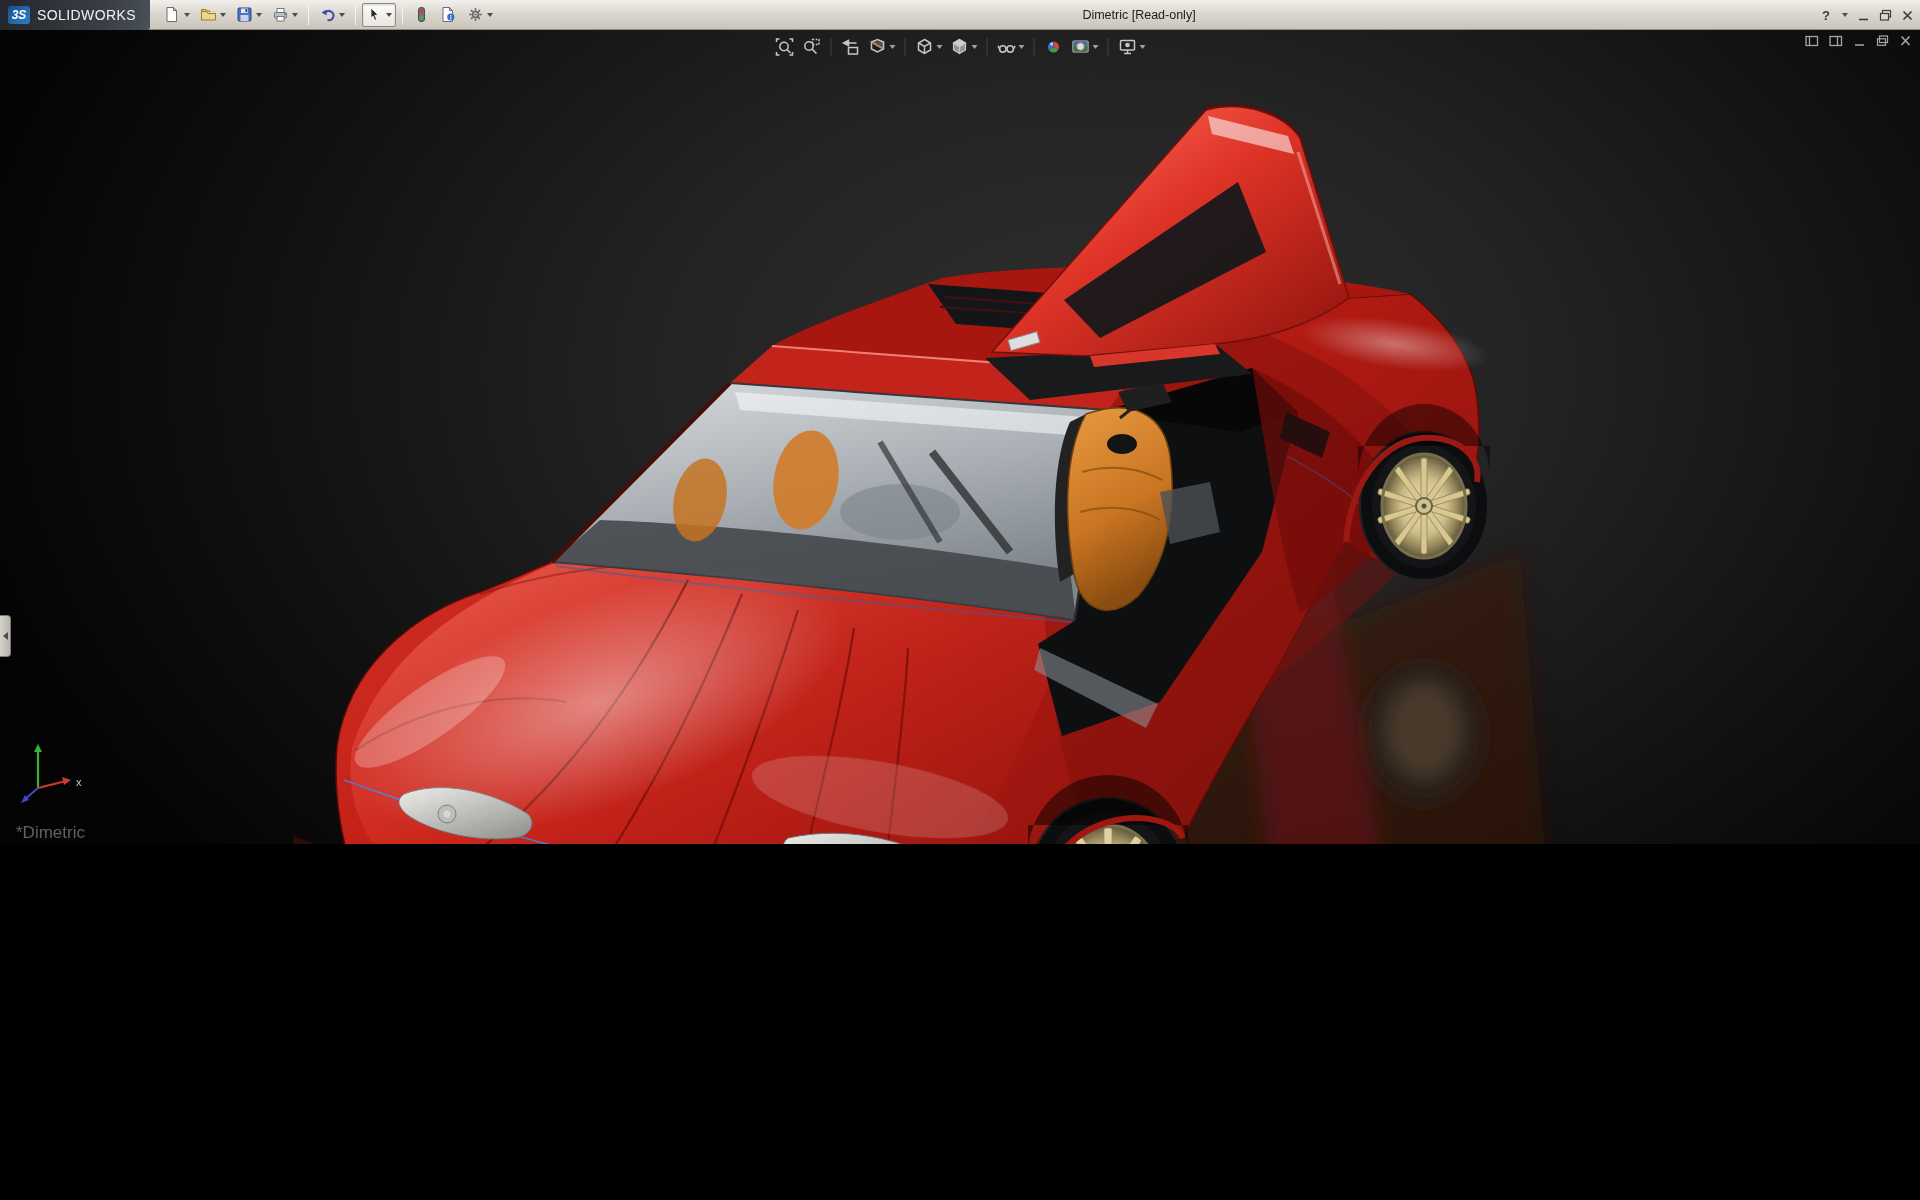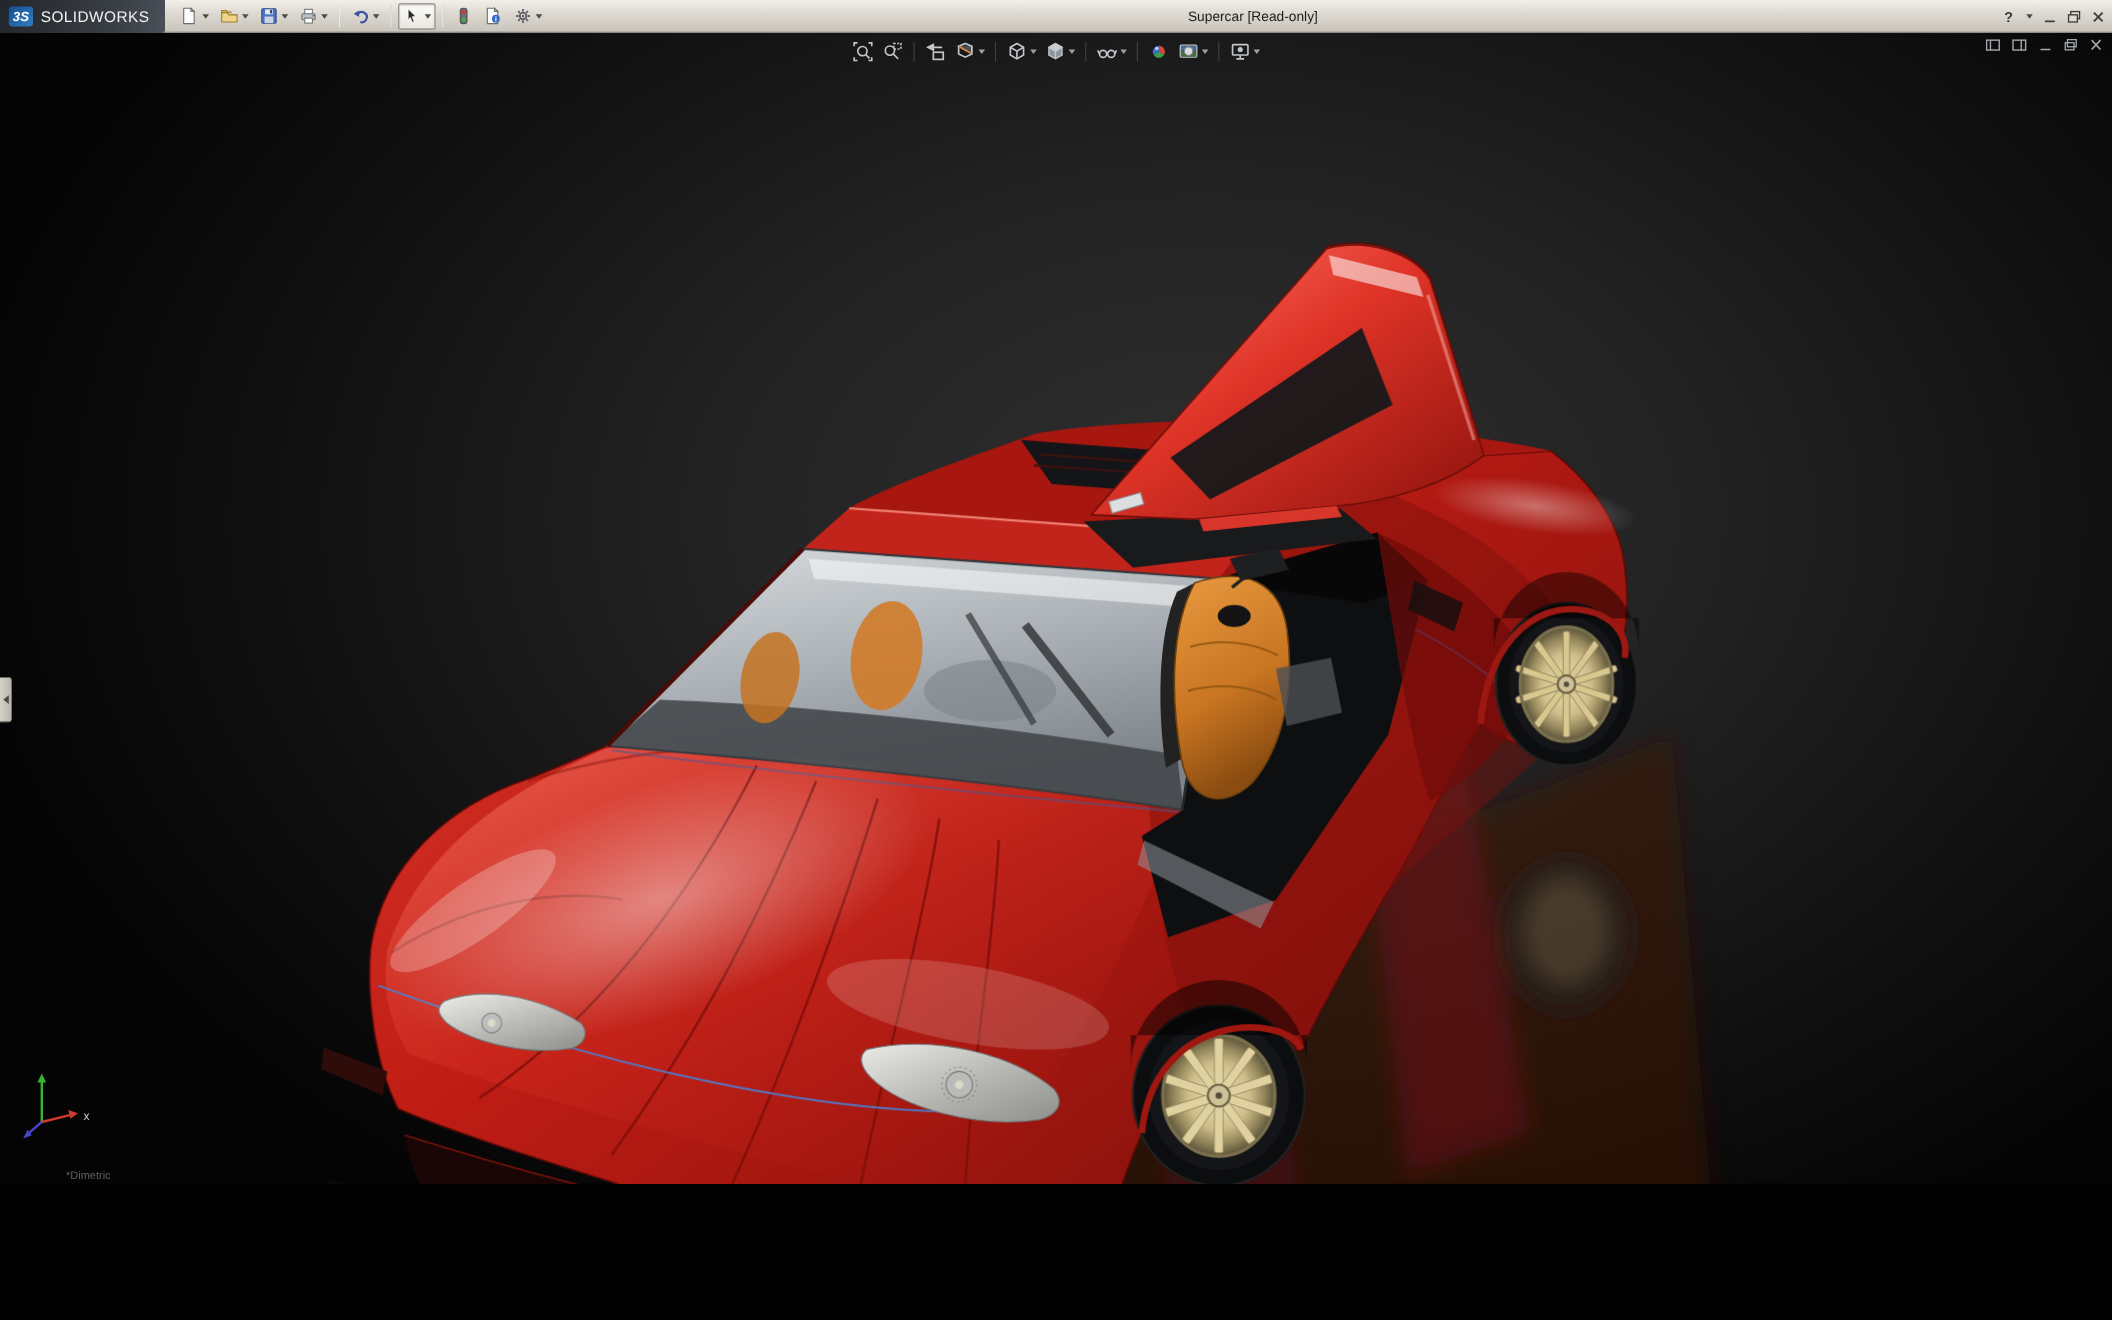--- a/index.html
+++ b/index.html
@@ -1,17 +1,17 @@
 <!DOCTYPE html>
 <html style="--titlebar-bg: #d9d5cd; --body-red: #c8201a; --seat-orange: #d9862f; --sketch-edge-blue: #4a7fd6; --viewport-bg: #1c1c1c;"><head>
 <meta charset="utf-8">
 <style>
   * { margin:0; padding:0; box-sizing:border-box; }
   html,body { width:1920px; height:1200px; overflow:hidden; font-family:"Liberation Sans",sans-serif; background:#000; }
-  .app { position:relative; width:1920px; height:1076px; user-select:none; }
+  .app { position:relative; width:1920px; height:844px; user-select:none; }
 
   
   .titlebar { position:absolute; top:0; left:0; right:0; height:30px;
     background:linear-gradient(#f2f0ec,#dcd8d0 45%,#c9c5bc);
     border-bottom:1px solid #8f8b84; display:flex; align-items:center; z-index:30; }
   .logo { height:30px; display:flex; align-items:center; gap:7px; padding:0 14px 0 8px;
     background:linear-gradient(100deg,#23262b,#3a3f46 70%,#4a5058); border-bottom-right-radius:3px; }
   .logo-mark { width:22px; height:18px; background:linear-gradient(135deg,#15508e,#2e7ec4);
     color:#fff; font-weight:bold; font-style:italic; font-size:12px; display:flex; align-items:center; justify-content:center; border-radius:3px; }
   .logo-text { color:#f2f2f2; font-weight:normal; font-size:14px; letter-spacing:.4px; }
@@ -43,21 +43,21 @@
   .docwin .dw { display:flex; align-items:center; }
 
   
   .flyout-tab { position:absolute; left:0; top:585px; width:11px; height:42px;
     background:linear-gradient(90deg,#d4d1ca,#b9b5ad); border:1px solid #7e7a73; border-left:none;
     border-radius:0 4px 4px 0; display:flex; align-items:center; justify-content:center; z-index:20; }
   .flyout-tab .tri { width:0; height:0; border-top:4px solid transparent; border-bottom:4px solid transparent; border-right:5px solid #4e4a44; }
 
   
   .triad { position:absolute; left:8px; bottom:26px; z-index:15; }
-  .view-label { position:absolute; left:16px; bottom:1px; color:#606165; font-size:10px; z-index:15;margin-left:44px; }
+  .view-label { position:absolute; left:16px; bottom:1px; color:#606165; font-size:17px; z-index:15; }
 </style>
 </head>
 <body>
 
 <div class="app">
 
   <div class="titlebar">
     <div class="logo">
       <span class="logo-mark">3S</span>
       <span class="logo-text">SOLIDWORKS</span>
@@ -142,21 +142,21 @@
           <circle cx="8.5" cy="8.5" r="3" fill="none" stroke="#5f6368" stroke-width="1.7"></circle>
           <g stroke="#5f6368" stroke-width="1.7">
             <path d="M8.5,2.2 v2.2 M8.5,12.6 v2.2 M2.2,8.5 h2.2 M12.6,8.5 h2.2 M4.1,4.1 l1.5,1.5 M11.4,11.4 l1.5,1.5 M12.9,4.1 l-1.5,1.5 M5.6,11.4 l-1.5,1.5"></path>
           </g>
           <circle cx="8.5" cy="8.5" r="1.1" fill="#5f6368"></circle>
         </svg>
           <span class="dd"></span>
       </div>
     </div>
 
-    <div class="doc-title">Supercar [Read-only]</div>
+    <div class="doc-title">Dimetric [Read-only]</div>
 
     <div class="tb-win">
       <span class="qmark" title="Help">?</span>
       <span class="dd"></span>
       <svg width="13" height="13" viewBox="0 0 13 13" title="Minimize">
         <path d="M2,10.5 H11" stroke="#3c3c3c" stroke-width="1.6"></path>
       </svg>
       <svg width="13" height="13" viewBox="0 0 13 13" title="Restore">
         <rect x="3.5" y="1.5" width="8" height="6.5" fill="none" stroke="#3c3c3c" stroke-width="1.2"></rect>
         <rect x="1.5" y="4.5" width="8" height="6.5" fill="#dcd8d0" stroke="#3c3c3c" stroke-width="1.2"></rect>

